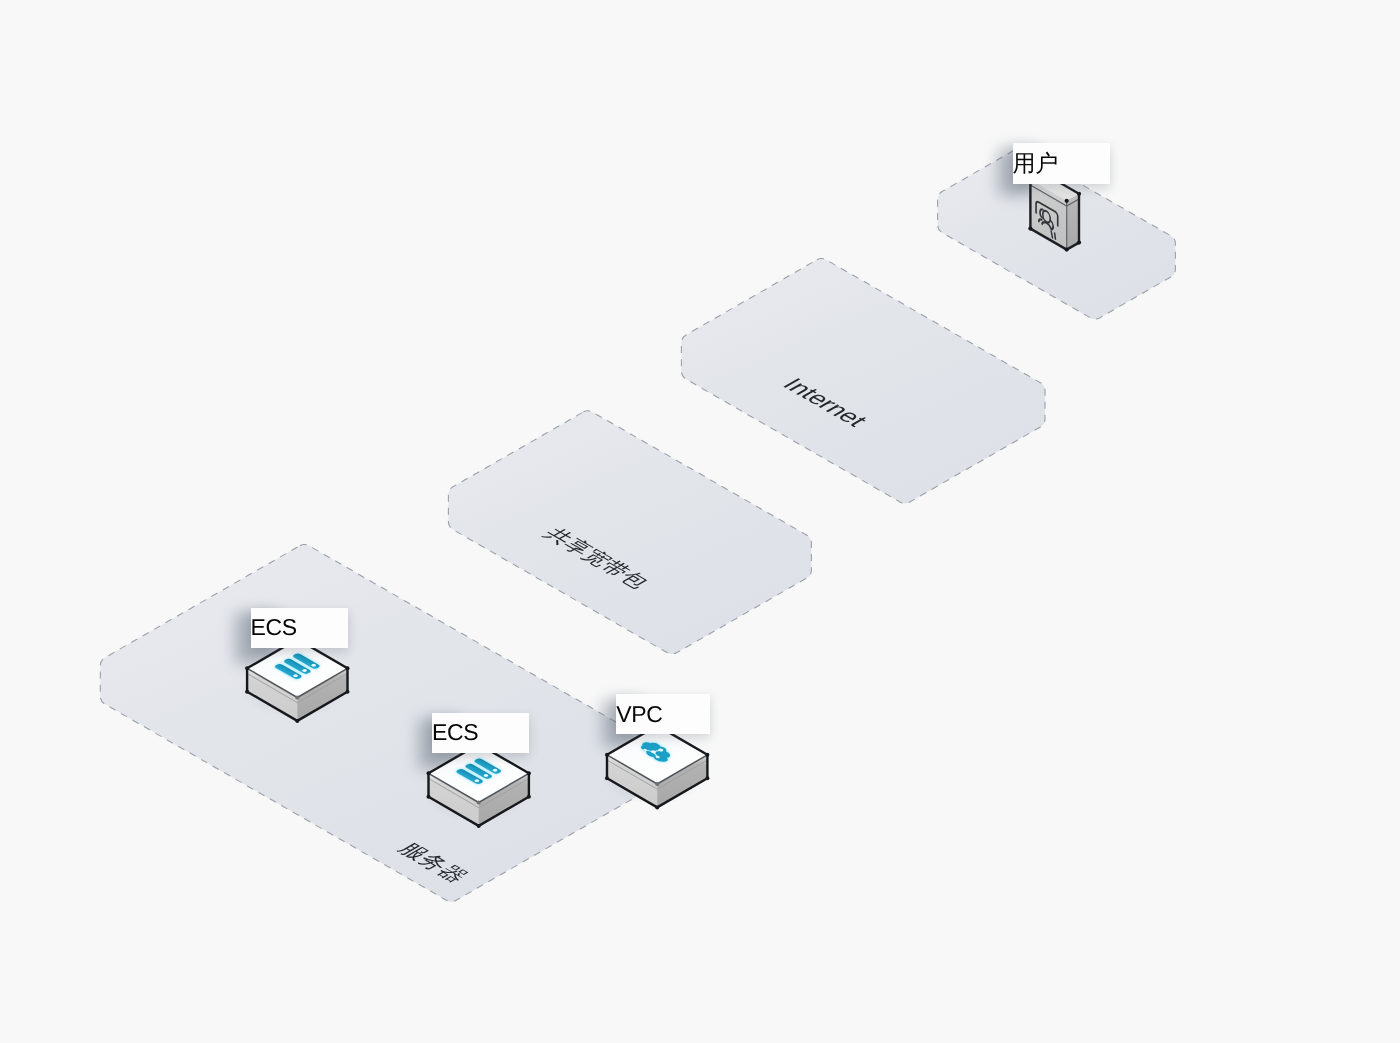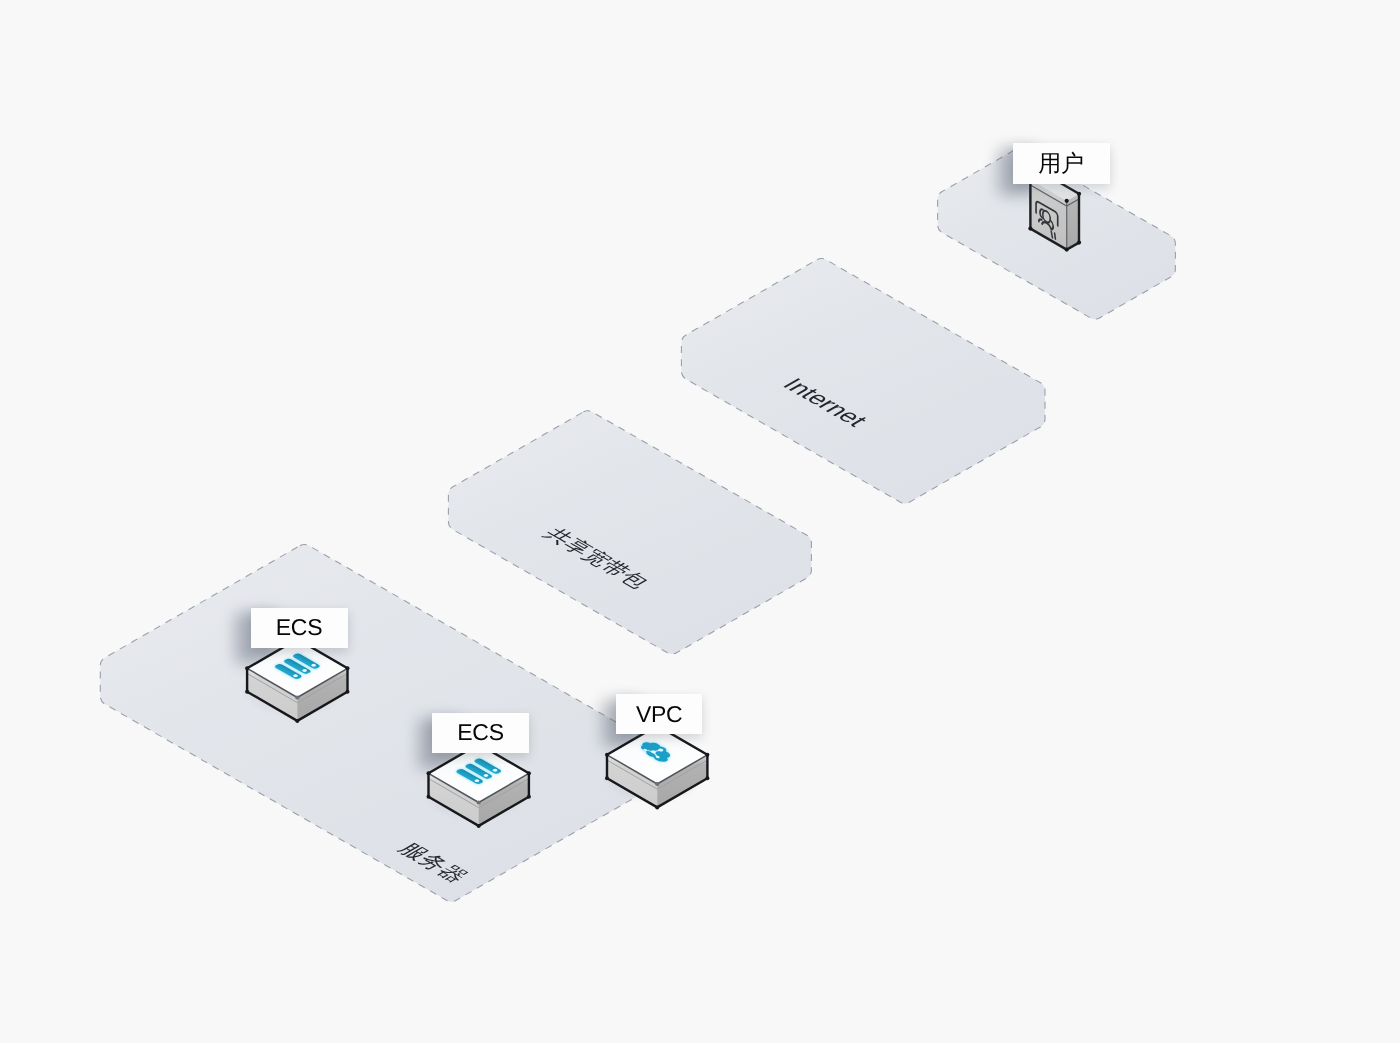--- a/index.html
+++ b/index.html
@@ -3,21 +3,21 @@
 <meta charset="utf-8">
 <title>Cloud Architecture Diagram</title>
 <style>
   html,body{margin:0;padding:0;}
   body{width:1400px;height:1043px;background:#f8f8f8;overflow:hidden;
        font-family:"Liberation Sans",sans-serif;-webkit-font-smoothing:antialiased;
        text-rendering:geometricPrecision;}
   svg text{paint-order:stroke;}
   #stage{position:relative;width:1400px;height:1043px;}
   svg#scene{position:absolute;left:0;top:0;}
-  .lbl{position:absolute;background:#fdfdfd;display:flex;align-items:center;justify-content:center;
+  .lbl{position:absolute;background:#fdfdfd;display:flex;align-items:center;justify-content:flex-start;
        box-shadow:0 4px 10px rgba(70,76,88,.22);color:#060606;font-size:23px;line-height:1;letter-spacing:-0.3px;}
 </style>
 </head>
 <body>
 
 <div id="stage" style="opacity:0.999">
 <svg id="scene" width="1400" height="1043" viewBox="0 0 1400 1043">
   <defs>
     <linearGradient id="planeGrad" x1="0.10" y1="0" x2="0.78" y2="1">
       <stop offset="0" stop-color="#e8eaee"></stop>
@@ -234,20 +234,20 @@
         </g>
       </g>
 </svg>
 
 <div class="lbl" style="left:250.5px;top:607.5px;width:97px;height:40px;">
       <span>ECS</span>
     </div>
 <div class="lbl" style="left:432px;top:712.5px;width:97px;height:40px;">
       <span>ECS</span>
     </div>
-<div class="lbl" style="left:616.2px;top:694px;width:86px;height:40px;">
+<div class="lbl" style="left:616.2px;top:694px;width:94px;height:40px;">
       <span>VPC</span>
     </div>
 <div class="lbl" style="left:1012.5px;top:142.9px;width:97px;height:41px;">
       <span>用户</span>
     </div>
 
 </div>
 
 </body></html>

